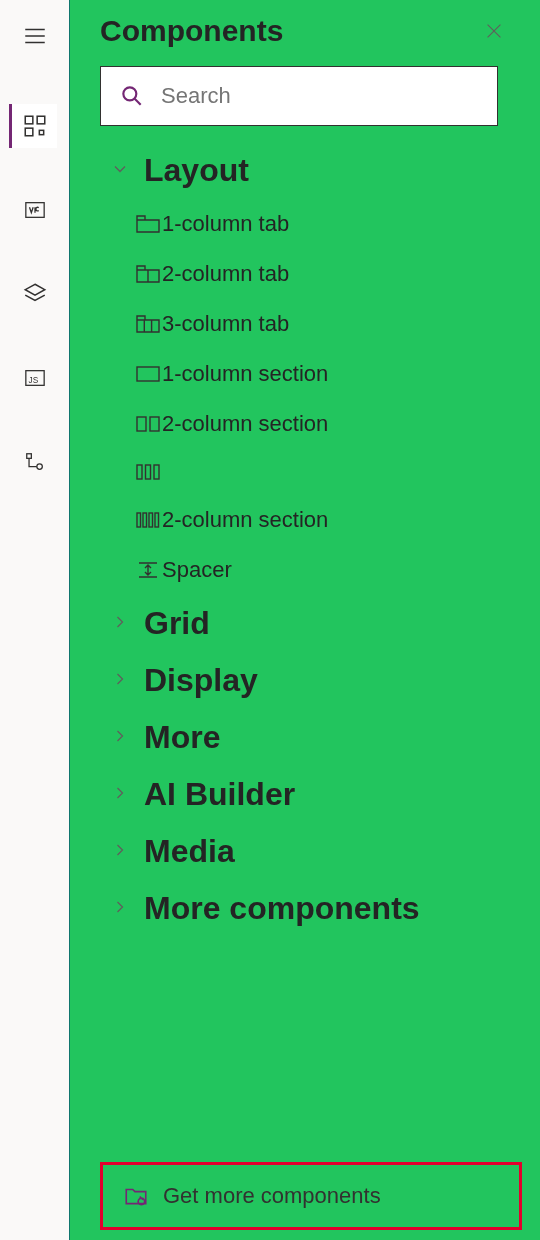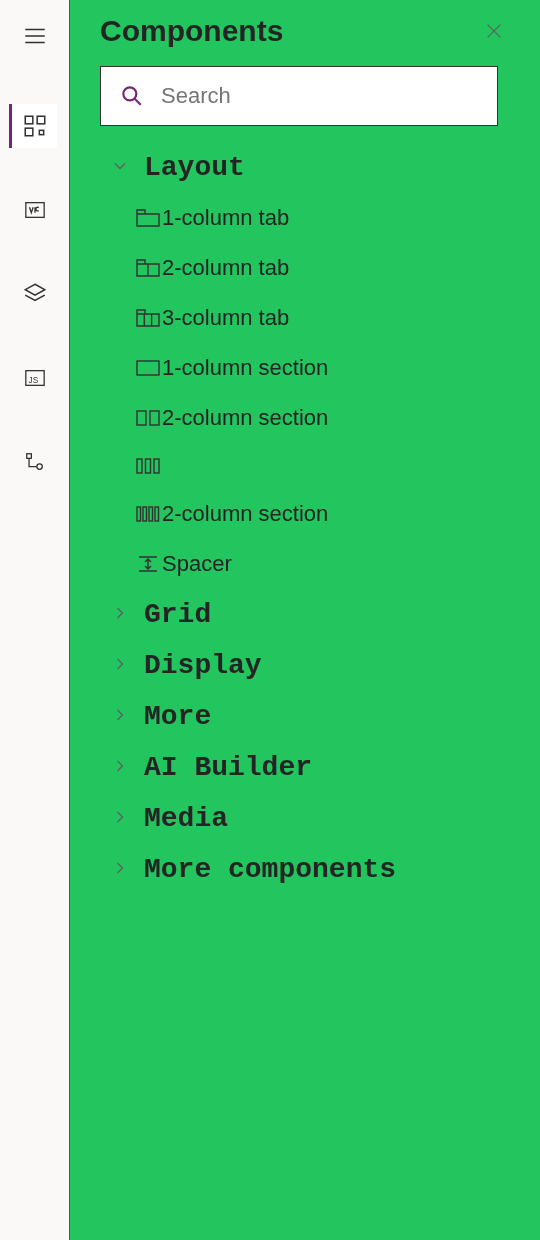--- a/index.html
+++ b/index.html
@@ -16,21 +16,21 @@
   .panel-header h1 { font-size:30px; font-weight:600; color:#242424; }
   .close-btn { width:32px; height:32px; display:flex; align-items:center; justify-content:center; cursor:pointer; }
   .close-btn svg { width:22px; height:22px; stroke:#605e5c; stroke-width:1.2; }
   .search-box { margin:10px 42px 10px 30px; height:60px; border:1px solid #323130; background:#fff; display:flex; align-items:center; padding:0 18px; gap:16px; }
   .search-box svg { width:26px; height:26px; stroke:#742774; fill:none; stroke-width:2; }
   .search-box input { border:none; outline:none; font-size:22px; color:#605e5c; background:transparent; flex:1; }
   .tree { flex:1; overflow:auto; padding:6px 0 0 0; }
   .group { }
   .group-header { display:flex; align-items:center; gap:14px; padding:10px 0 10px 40px; cursor:pointer; }
   .group-header .chev svg { width:20px; height:20px; stroke:#605e5c; stroke-width:1.5; fill:none; }
-  .group-header .lbl { font-size:28px; font-weight:600; color:#242424;font-family:Liberation Mono, monospace; }
+  .group-header .lbl { font-size:32px; font-weight:600; color:#242424; }
   .group-items { padding-left:64px; }
   .item { display:flex; align-items:center; gap:0; padding:12px 0; cursor:pointer; }
   .item .ico { width:28px; display:flex; justify-content:center; }
   .item .ico svg { width:26px; height:22px; stroke:#323130; fill:none; stroke-width:1.4; }
   .item .lbl { font-size:22px; font-weight:400; color:#242424; }
   .footer-wrap { padding:0 0 0 30px; }
   .footer-btn { display:flex; align-items:center; gap:14px; height:68px; padding:0 20px; cursor:pointer; border:3px solid #e3002e; width:422px; }
   .footer-btn svg { width:26px; height:26px; stroke:#742774; fill:none; stroke-width:1.5; }
   .footer-btn .lbl { font-size:22px; color:#323130; }
 </style>
@@ -230,14 +230,23 @@
         <div class="group-header">
           <span class="chev"><svg viewBox="0 0 24 24">
                 <path d="M9 6 L15 12 L9 18"></path>
               </svg></span>
           <span class="lbl">More components</span>
         </div>
       </div>
 
     </div>
 
+    <div class="footer-wrap">
+      <div class="footer-btn">
+        <svg viewBox="0 0 24 24">
+            <path d="M3 6 h6 l2 2 h10 v11 h-18 z"></path>
+            <path d="M17 14 a3 3 0 1 0 0.001 0 M15.5 12.5 l3 3"></path>
+          </svg>
+        <span class="lbl">Get more components</span>
+      </div>
+    </div>
   </div>
 </div>
 
 </body></html>

